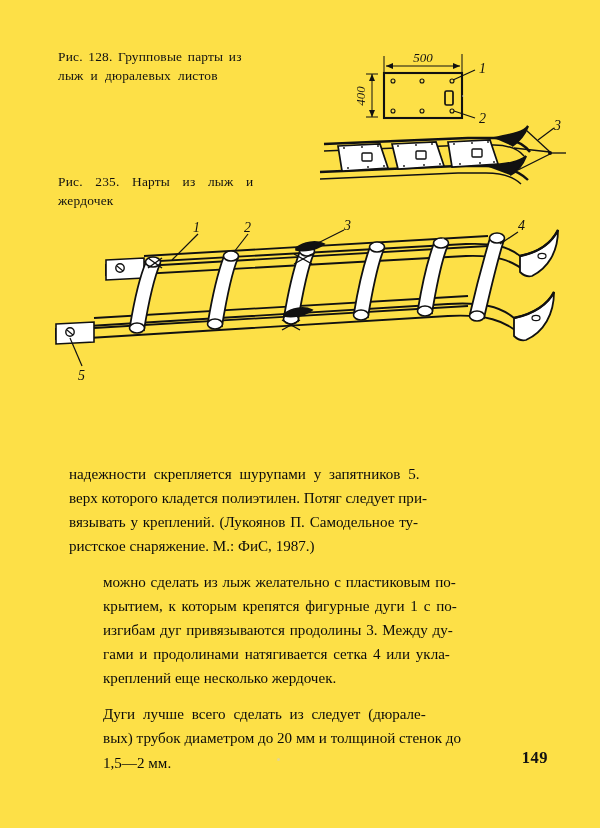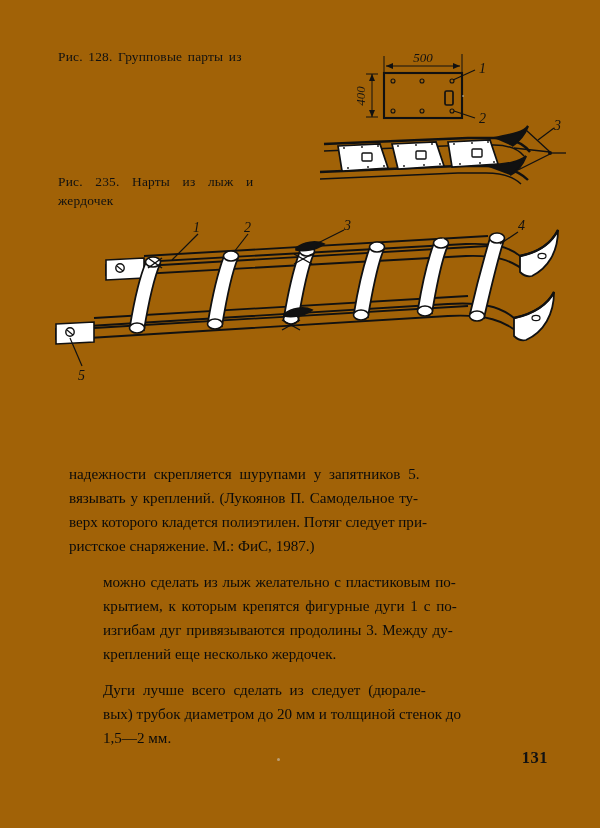--- a/index.html
+++ b/index.html
@@ -4,21 +4,21 @@
 <style>
   html, body {
     margin: 0;
     padding: 0;
     background: #ffffff;
   }
   .page {
     position: relative;
     width: 600px;
     height: 828px;
-    background: #a16207;
+    background: #fde047;
     overflow: hidden;
     font-family: "Liberation Serif", "DejaVu Serif", serif;
     color: #0d0d0d;
   }
 
   
   .caption {
     position: absolute;
     font-family: "Liberation Serif", "DejaVu Serif", serif;
     font-size: 13.4px;
@@ -98,20 +98,21 @@
     opacity: .55;
   }
 </style>
 </head>
 <body>
 
 <div class="page">
 
   <div class="caption cap-128">
     <span class="ln ln1">Рис. 128. Групповые парты из</span>
+    <span class="ln ln2">лыж и дюралевых листов</span>
   </div>
 
   <div class="fig fig-128">
     <svg width="200" height="110" viewBox="0 0 200 110" fill="none" stroke="#111">
 
       <g stroke-width="1">
         <line x1="32" y1="16" x2="32" y2="78"></line>
         <line x1="110" y1="14" x2="110" y2="78"></line>
 
         <line x1="34" y1="26" x2="108" y2="26"></line>
@@ -320,39 +321,40 @@
       <text x="296" y="12" font-family="Liberation Serif, serif" font-size="14" font-style="italic" fill="#111" stroke="none">3</text>
       <text x="470" y="12" font-family="Liberation Serif, serif" font-size="14" font-style="italic" fill="#111" stroke="none">4</text>
       <text x="30" y="162" font-family="Liberation Serif, serif" font-size="14" font-style="italic" fill="#111" stroke="none">5</text>
     </svg>
   </div>
 
   <div class="body-text">
 
     <p>
       <span class="line ws4">надежности  скрепляется  шурупами  у  запятников  5.</span>
+      <span class="line ws0">верх которого кладется полиэтилен. Потяг следует при-</span>
       <span class="line ws1">вязывать у креплений. (Лукоянов П. Самодельное ту-</span>
-      <span class="line ws0">верх которого кладется полиэтилен. Потяг следует при-</span>
       <span class="line ws0">ристское снаряжение. М.: ФиС, 1987.)</span>
     </p>
 
     <p class="indent">
       <span class="line ws1">можно сделать из лыж желательно с пластиковым по-</span>
       <span class="line ws2">крытием, к которым крепятся фигурные дуги 1 с по-</span>
       <span class="line ws1">изгибам дуг привязываются продолины 3. Между ду-</span>
+      <span class="line ws2">гами и продолинами натягивается сетка 4 или укла-</span>
       <span class="line ws0">креплений еще несколько жердочек.</span>
     </p>
 
     <p class="indent">
       <span class="line ws4">Дуги лучше всего сделать из следует   (дюрале-</span>
       <span class="line ws0">вых) трубок диаметром до 20 мм и толщиной стенок до</span>
       <span class="line ws0">1,5—2 мм.</span>
     </p>
 
   </div>
 
-  <div class="folio">131</div>
+  <div class="folio">149</div>
 
   <div class="speck" style="left:277px; top:758px; width:3px; height:3px;"></div>
   <div class="speck" style="left:462px; top:95px;  width:2px; height:2px;"></div>
   <div class="speck" style="left:442px; top:238px; width:2px; height:2px;"></div>
 
 </div>
 
 </body></html>

